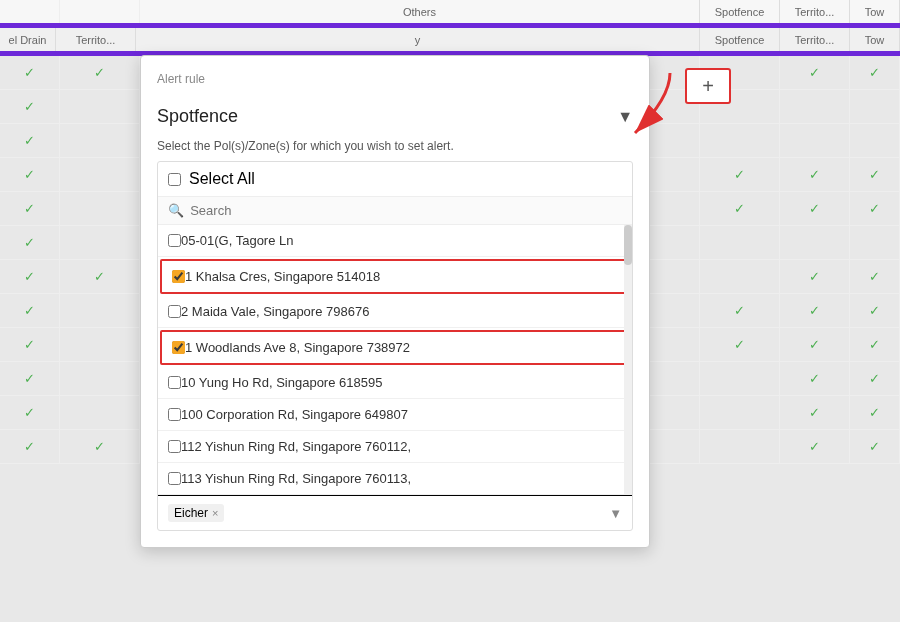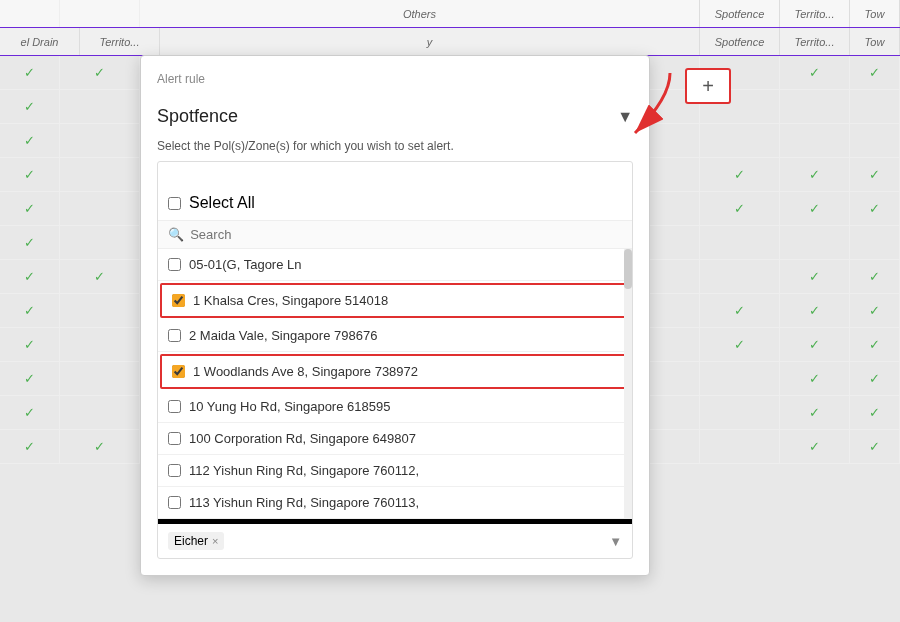--- a/index.html
+++ b/index.html
@@ -55,21 +55,20 @@
       border-radius: 3px;
       overflow: hidden;
     }
 
     .select-all-row {
       display: flex;
       align-items: center;
       padding: 8px 10px;
       border-bottom: 1px solid #eee;
       gap: 8px;
-      margin-top: 24px;
     }
 
     .search-row {
       display: flex;
       align-items: center;
       padding: 6px 10px;
       border-bottom: 1px solid #eee;
       gap: 6px;
       background: #fafafa;
     }
@@ -85,21 +84,20 @@
       font-size: 13px;
       color: #555;
       background: transparent;
       width: 100%;
     }
 
     .list-item {
       display: flex;
       padding: 8px 10px;
       border-bottom: 1px solid #f0f0f0;
-      gap: 8px;
       font-size: 13px;
       color: #333;
       cursor: pointer;
     }
 
     .list-item.checked-item {
       border: 2px solid #e03030;
       margin: 2px;
       border-radius: 2px;
     }
@@ -126,21 +124,21 @@
     .listbox-inner {
       position: relative;
       max-height: 300px;
       overflow: hidden;
     }
 
     .footer-row {
       display: flex;
       align-items: center;
       padding: 8px 10px;
-      border-top: 5px solid #000000;
+      border-top: 1px solid #000000;
       gap: 6px;
     }
 
     .tag {
       display: flex;
       align-items: center;
       background: #f0f0f0;
       border-radius: 3px;
       padding: 2px 6px;
       font-size: 12px;
@@ -192,23 +190,22 @@
     
     .bg-layout {
       position: absolute;
       top: 0; left: 0; right: 0; bottom: 0;
     }
 
     .top-header-row {
       display: flex;
       height: 28px;
       align-items: flex-end;
-      border-bottom: 1px solid #6d28d9;
+      border-bottom: 5px solid #6d28d9;
       background: #f7f7f7;
-      font-style: italic;
     }
 
     .th-cell {
       font-size: 11px;
       color: #666;
       border-right: 1px solid #ddd;
       text-align: center;
       padding: 0 6px;
       height: 100%;
       display: flex;
@@ -255,21 +252,21 @@
     </div>
     <div class="th-cell" style="width:70px;">
       <span>Territo...</span>
     </div>
     <div class="th-cell" style="width:50px;">
       <span>Tow</span>
     </div>
   </div>
 
   <div class="top-header-row" style="background:#f0f0f0;">
-    <div class="th-cell" style="width:80px;">
+    <div class="th-cell" style="width:56px;">
       <span>el Drain</span>
     </div>
     <div class="th-cell" style="width:80px;">
       <span>Territo...</span>
     </div>
     <div class="th-cell" style="flex:1;">
       <span>y</span>
     </div>
     <div class="th-cell" style="width:80px;">
       <span>Spotfence</span>

